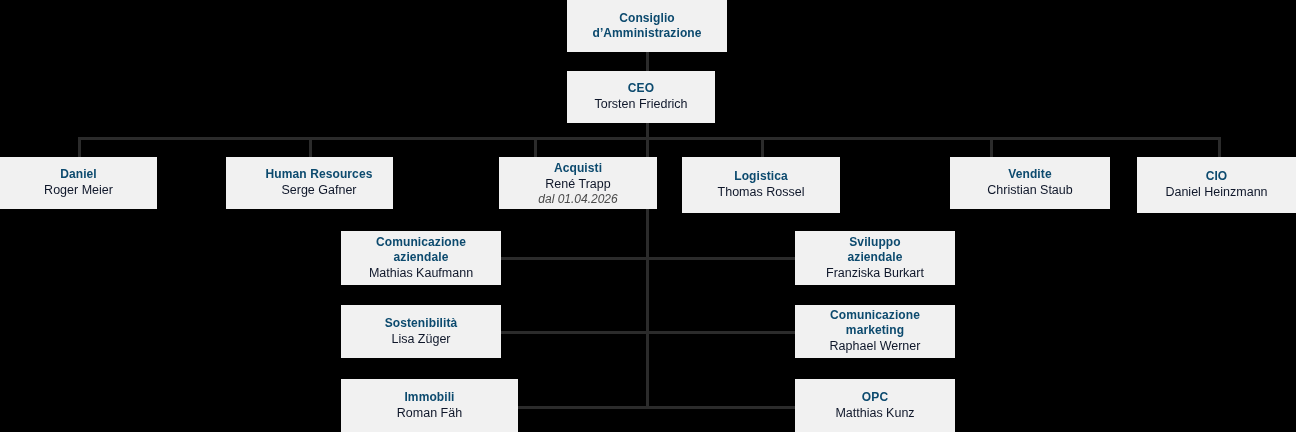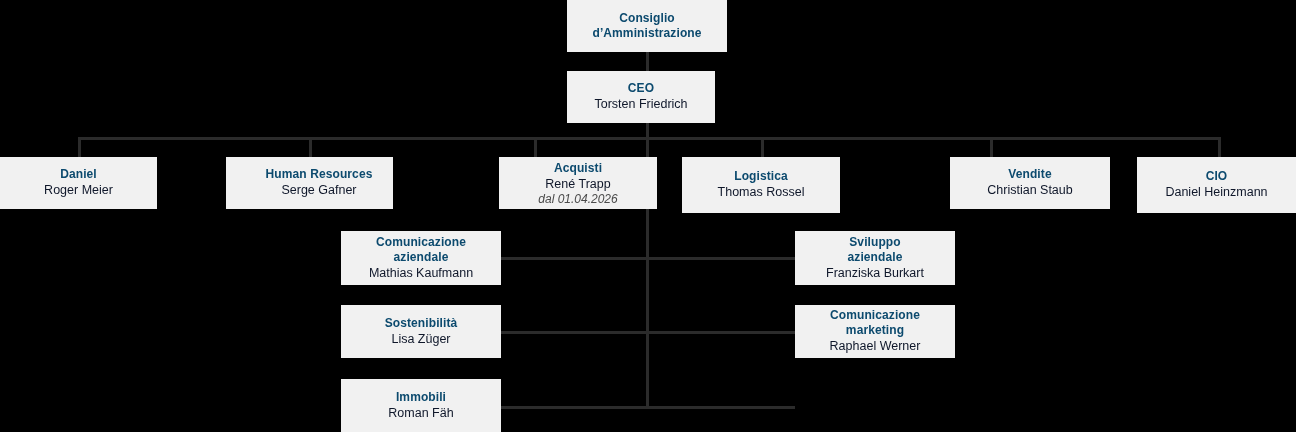--- a/index.html
+++ b/index.html
@@ -82,17 +82,21 @@
     </div>
     <div class="box" style="left: 341px; top: 305px; width: 160px; height: 53px;">
       <div class="role">Sostenibilità</div>
       <div class="person">Lisa Züger</div>
     </div>
     <div class="box" style="left: 795px; top: 305px; width: 160px; height: 53px;">
       <div class="role">Comunicazione</div>
       <div class="role">marketing</div>
       <div class="person">Raphael Werner</div>
     </div>
-    <div class="box" style="left: 341px; top: 379px; width: 160px; height: 53px;">
+    <div class="box" style="left: 341px; top: 379px; width: 177px; height: 53px;">
       <div class="role">Immobili</div>
       <div class="person">Roman Fäh</div>
+    </div>
+    <div class="box" style="left: 795px; top: 379px; width: 160px; height: 53px;">
+      <div class="role">OPC</div>
+      <div class="person">Matthias Kunz</div>
     </div>
   </div>
 
 </body></html>

